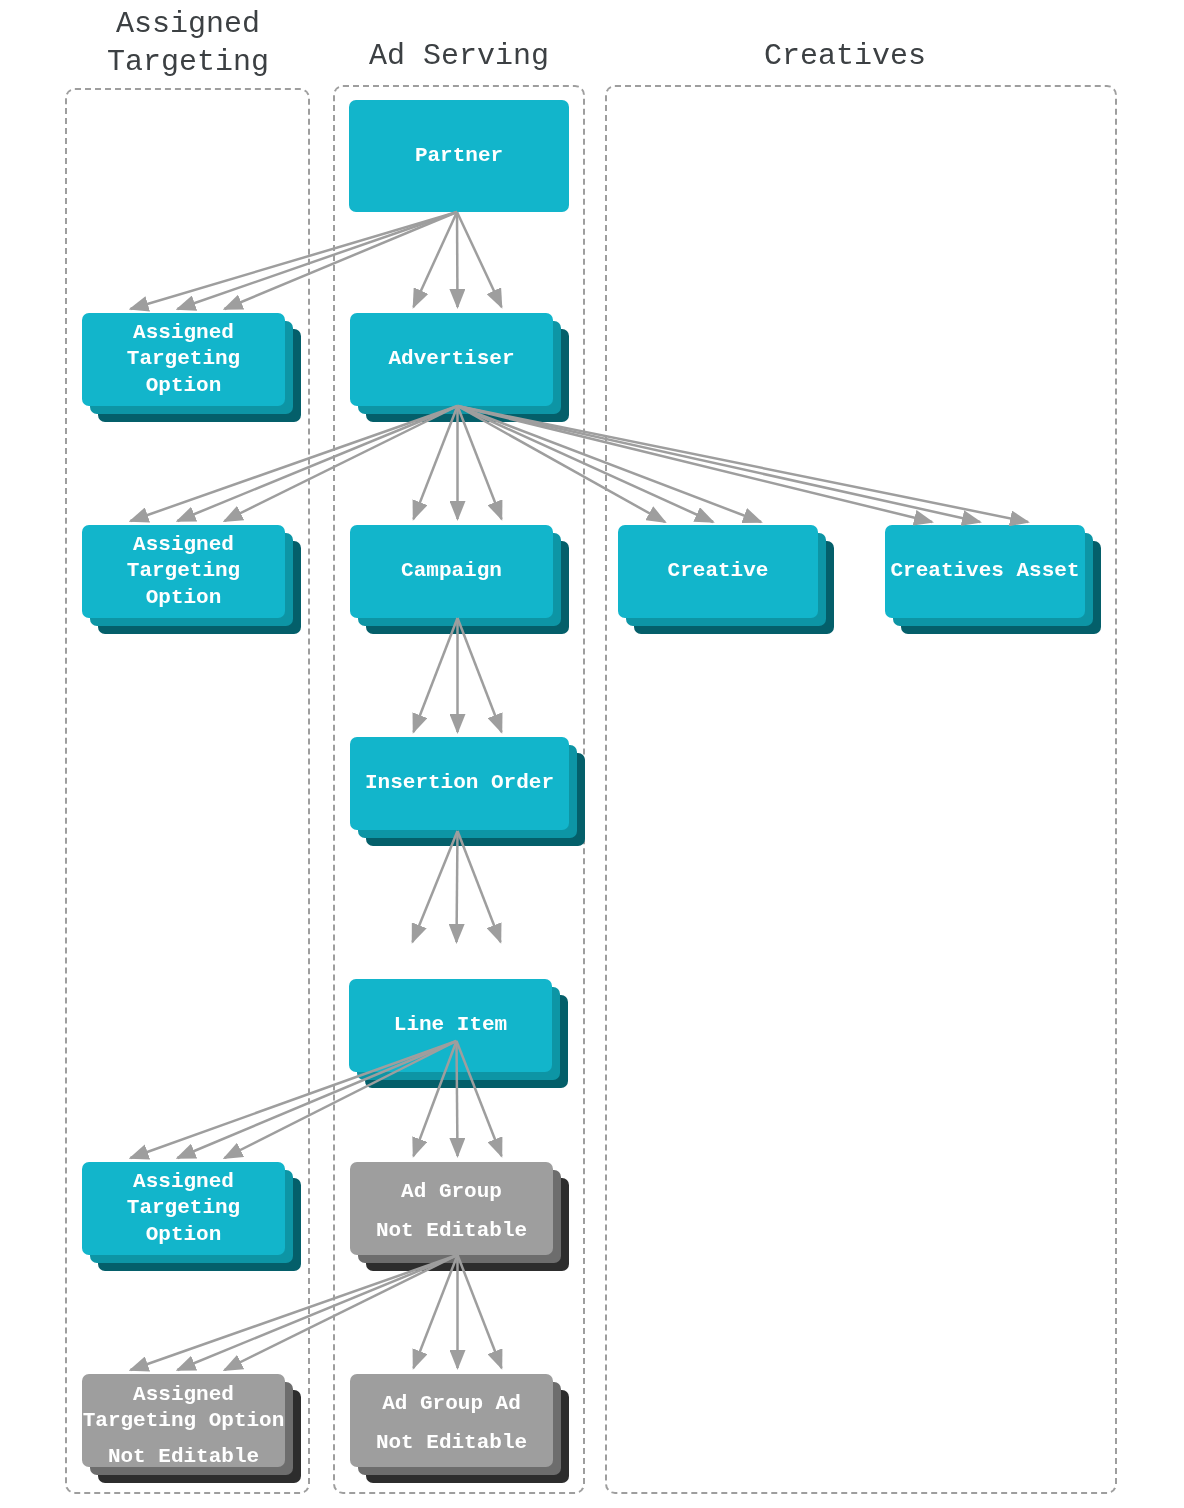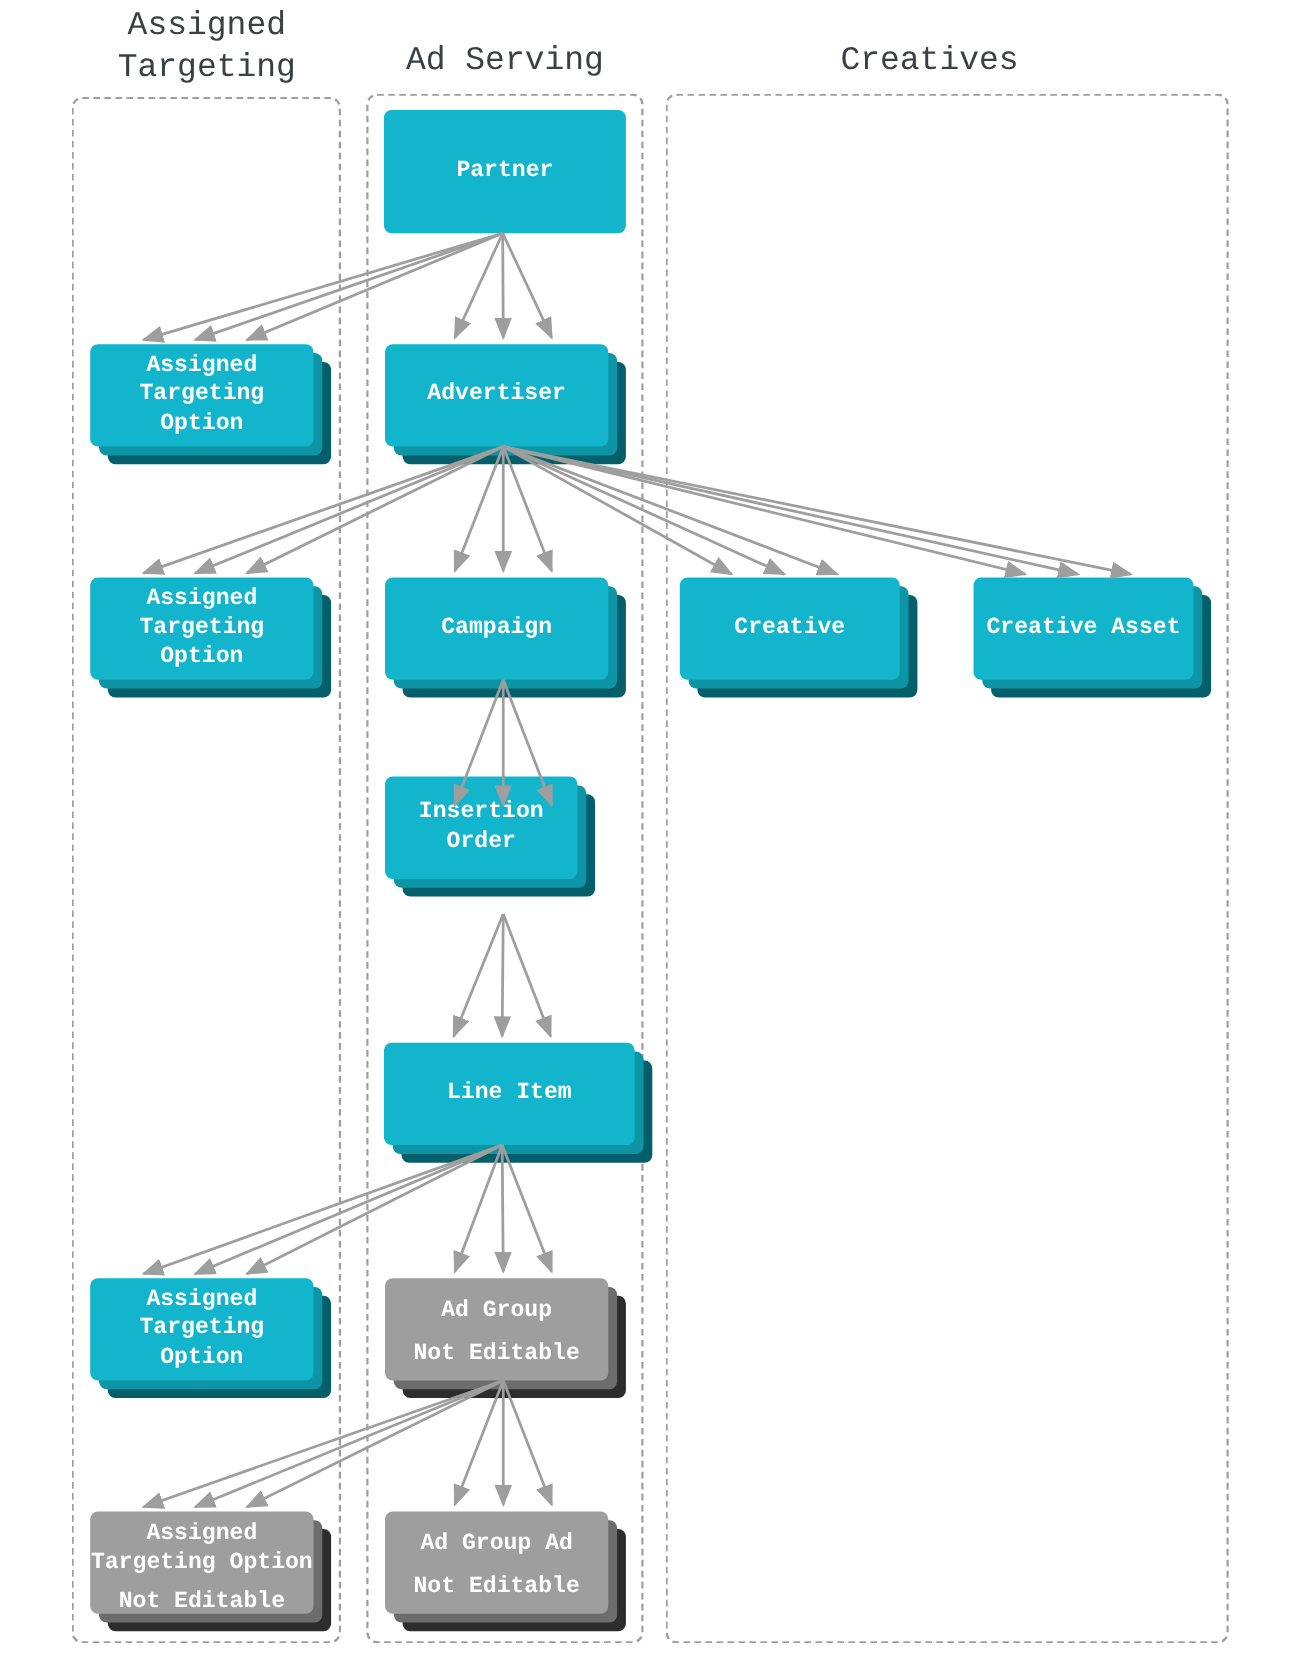--- a/index.html
+++ b/index.html
@@ -130,33 +130,33 @@
     <div class="layer mid"></div>
     <div class="face">
       <div class="label">Creative</div>
     </div>
   </div>
 
   <div class="node cyan" id="n-creative_asset" style="left:885px;top:525px;width:200px;height:93px;">
     <div class="layer back"></div>
     <div class="layer mid"></div>
     <div class="face">
-      <div class="label">Creative Asset</div>
-    </div>
-  </div>
-
-  <div class="node cyan" id="n-insertion_order" style="left:350px;top:706px;width:175px;height:93px;">
+      <div class="label">Creatives Asset</div>
+    </div>
+  </div>
+
+  <div class="node cyan" id="n-insertion_order" style="left:350px;top:737px;width:219px;height:93px;">
     <div class="layer back"></div>
     <div class="layer mid"></div>
     <div class="face">
       <div class="label">Insertion Order</div>
     </div>
   </div>
 
-  <div class="node cyan" id="n-line_item" style="left:349px;top:948px;width:228px;height:93px;">
+  <div class="node cyan" id="n-line_item" style="left:349px;top:979px;width:203px;height:93px;">
     <div class="layer back"></div>
     <div class="layer mid"></div>
     <div class="face">
       <div class="label">Line Item</div>
     </div>
   </div>
 
   <div class="node cyan" id="n-assigned_targeting_3" style="left:82px;top:1162px;width:203px;height:93px;">
     <div class="layer back"></div>
     <div class="layer mid"></div>

